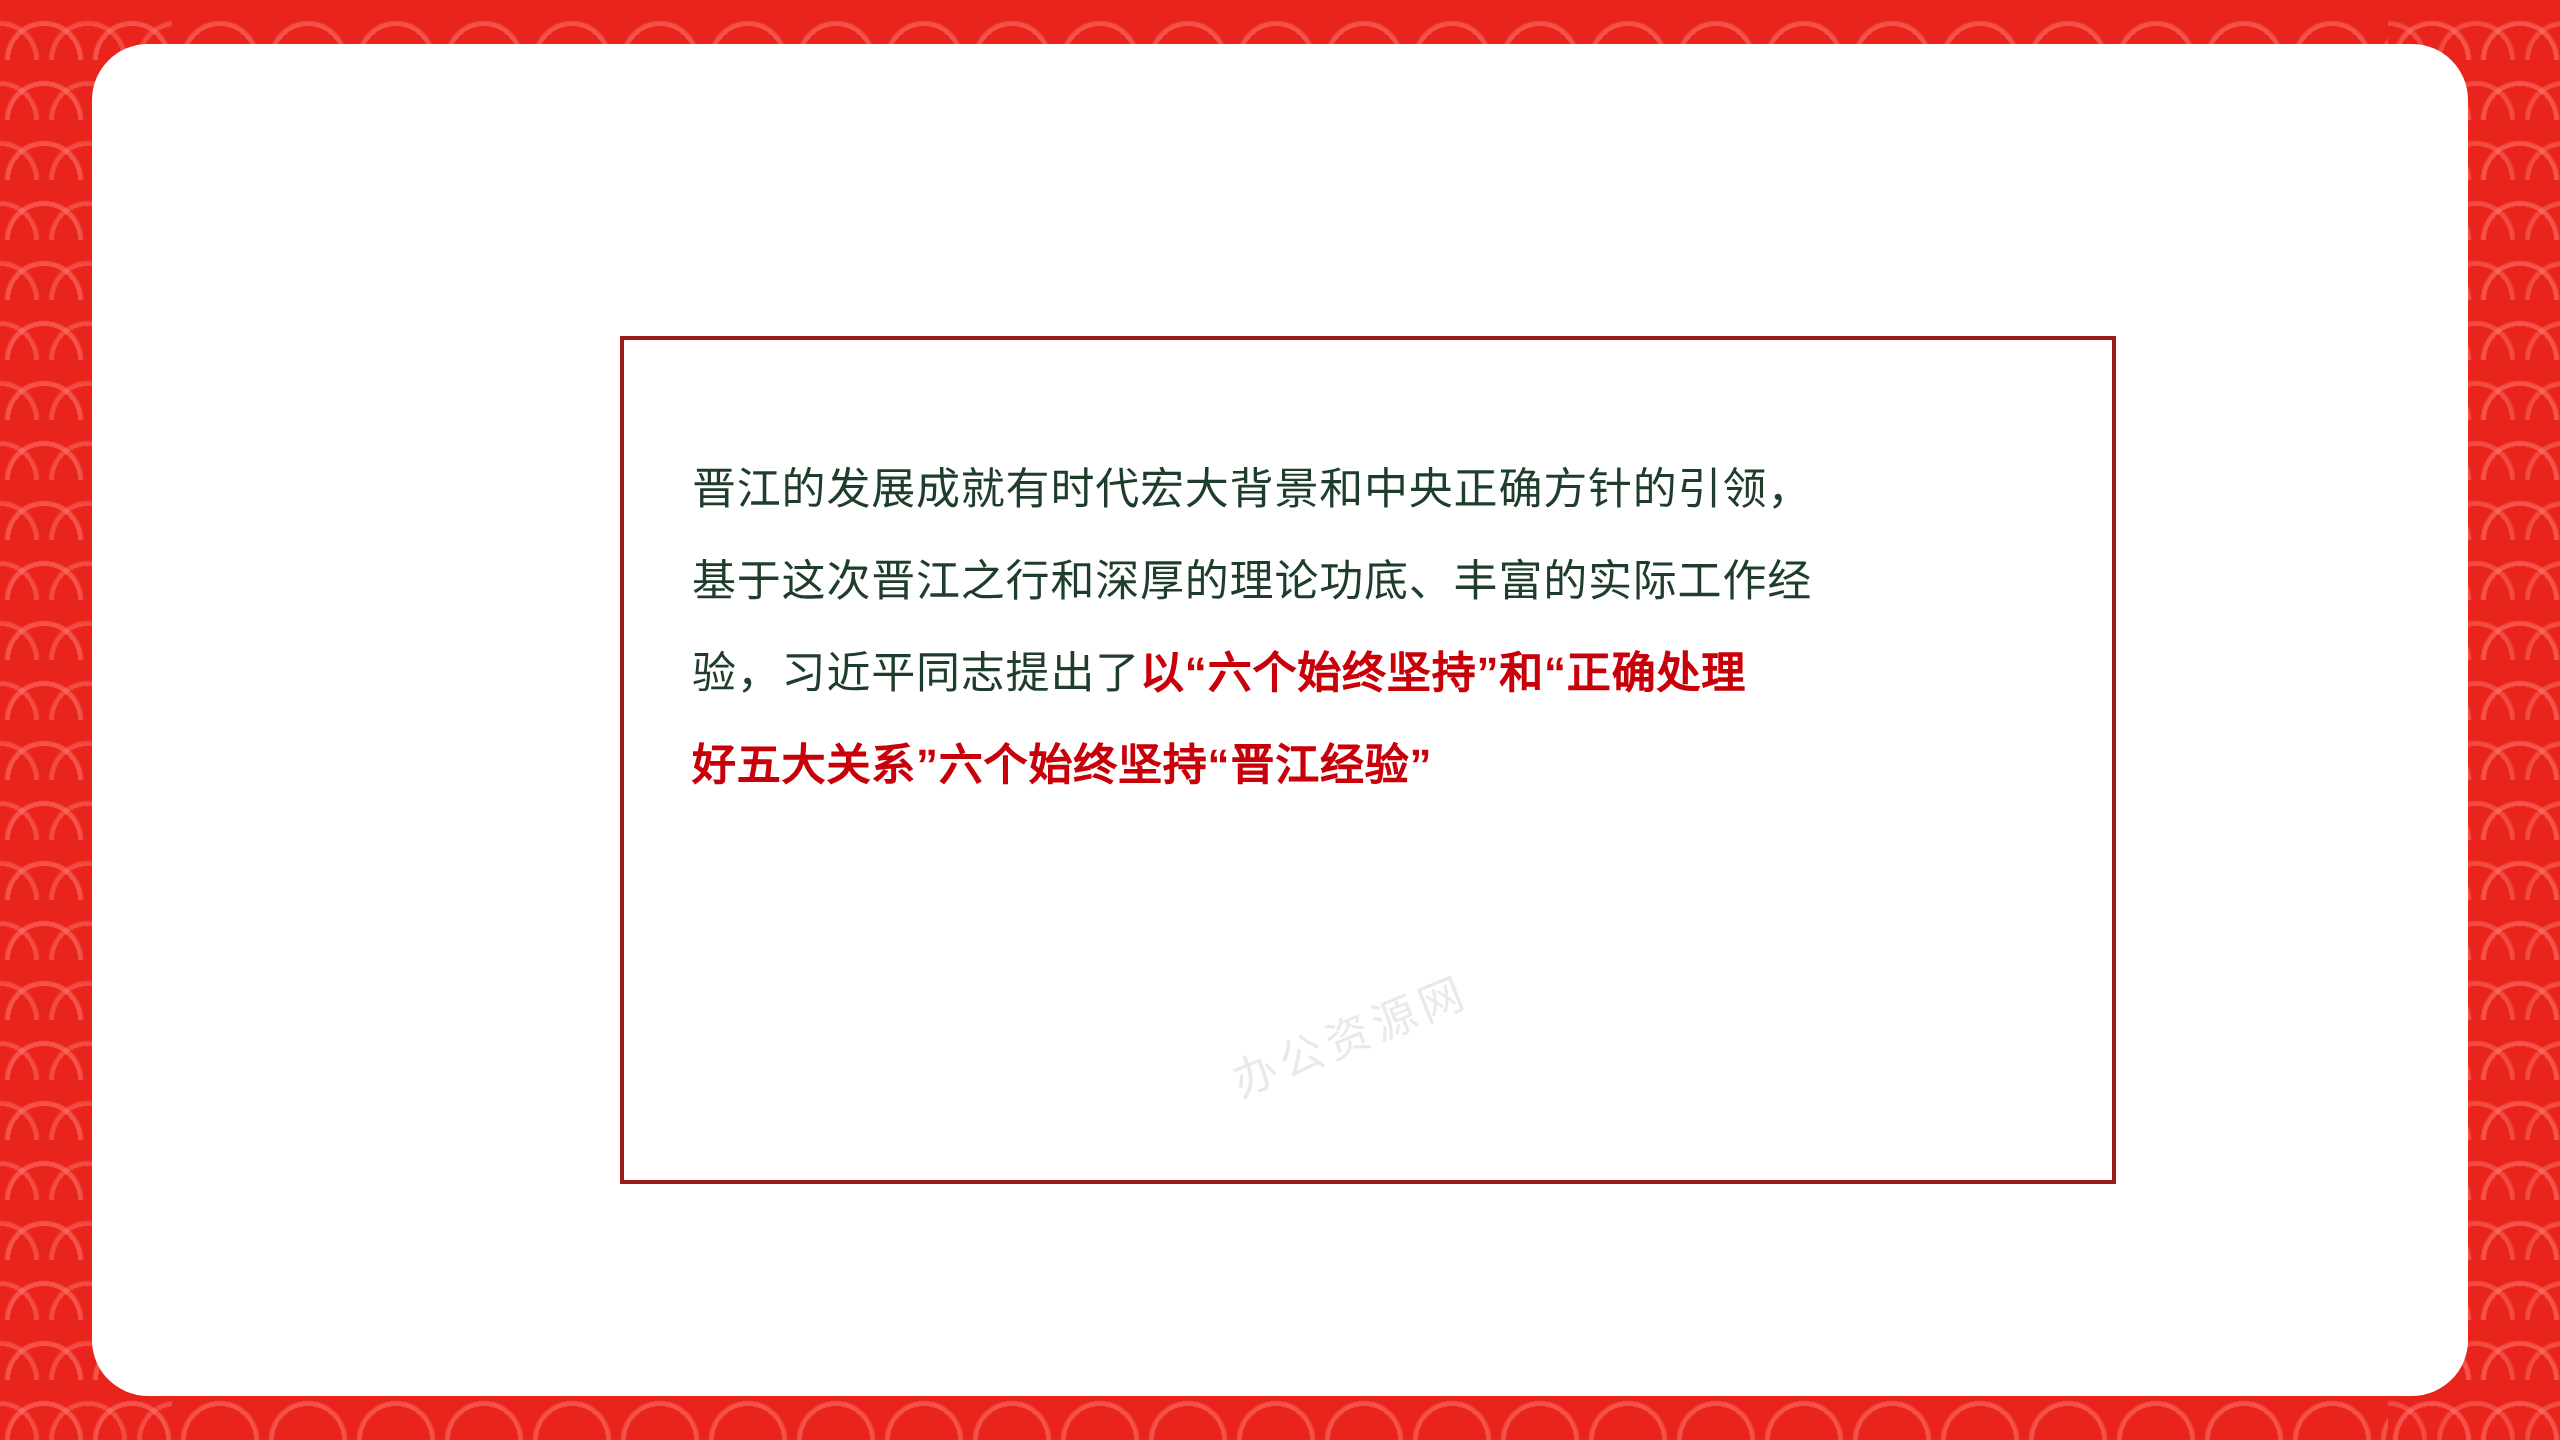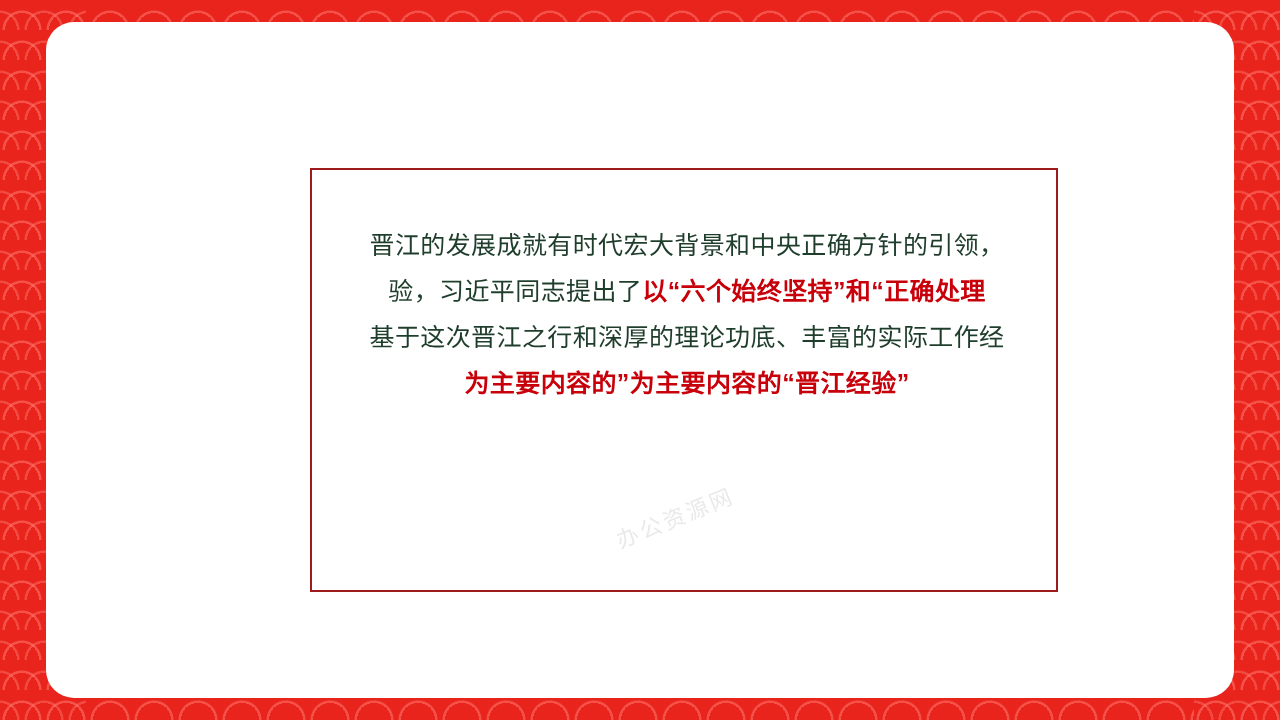--- a/index.html
+++ b/index.html
@@ -77,26 +77,25 @@
     border: 2px solid #9e1b1b;
     background: #ffffff;
     box-sizing: border-box;
   }
 
   .body-text {
     position: absolute;
     left: 34px;
     top: 52px;
     right: 28px;
-    font-size: 25px;
+    font-size: 22px;
     line-height: 46px;
     color: #1f3d2b;
     letter-spacing: 0.4px;
     font-family: "Liberation Sans", "DejaVu Sans", sans-serif;
-    text-align: center;
   }
   .body-text p {
     margin: 0;
   }
   .highlight {
     color: #c8000a;
     font-weight: bold;
   }
 
   
@@ -122,23 +121,23 @@
   <div class="pattern-strip bottom"></div>
   <div class="pattern-band left"></div>
   <div class="pattern-band right"></div>
 
   <div class="card">
 
     <div class="text-frame">
 
       <div class="body-text">
         <p>晋江的发展成就有时代宏大背景和中央正确方针的引领，</p>
+        <p>基于这次晋江之行和深厚的理论功底、丰富的实际工作经</p>
         <p><span>验，习近平同志提出了</span><span class="highlight">以“六个始终坚持”和“正确处理</span></p>
-        <p>基于这次晋江之行和深厚的理论功底、丰富的实际工作经</p>
-        <p class="highlight">为主要内容的”为主要内容的“晋江经验”</p>
+        <p class="highlight">好五大关系”六个始终坚持“晋江经验”</p>
       </div>
 
       <div class="watermark">办公资源网</div>
 
     </div>
 
   </div>
 
 </div>
 

